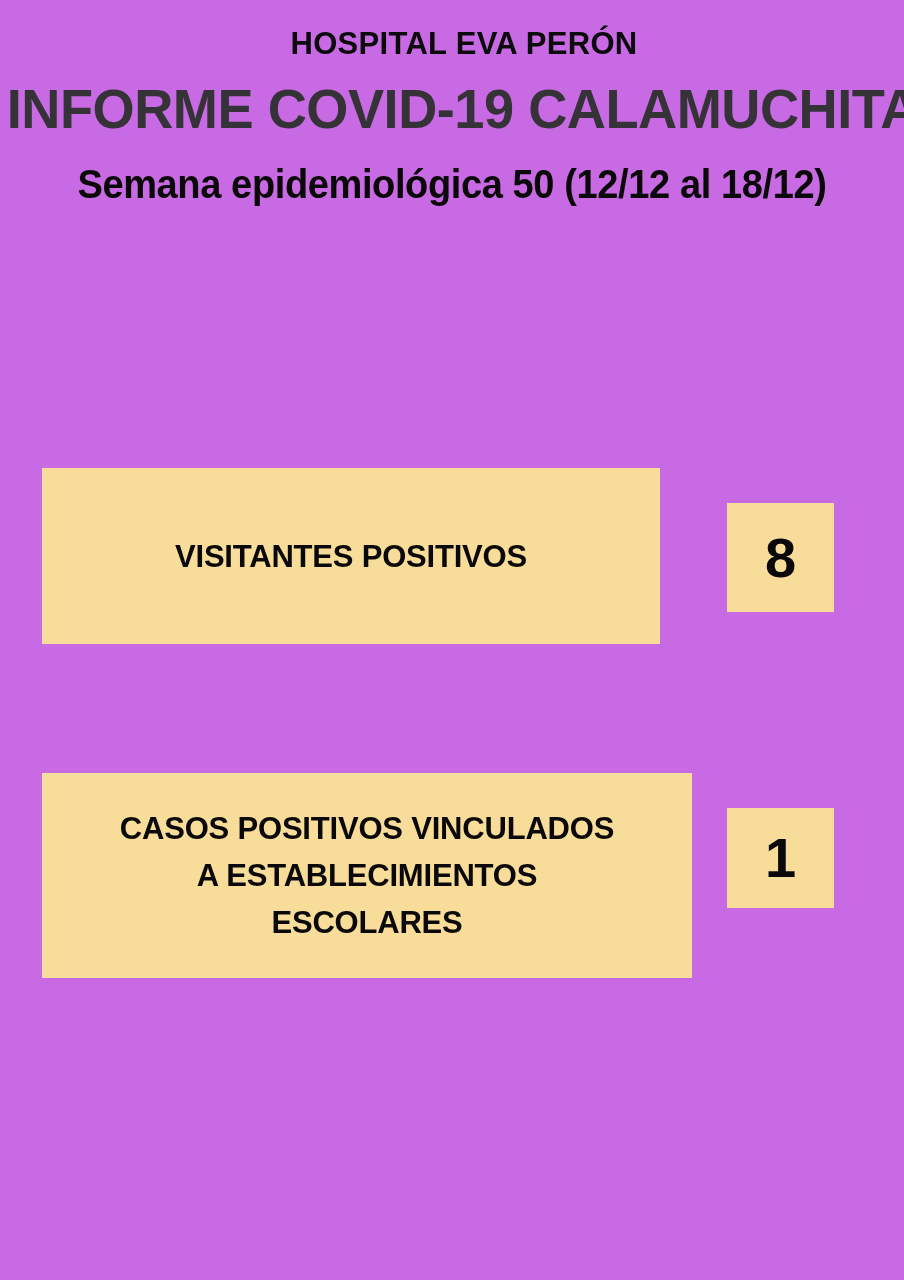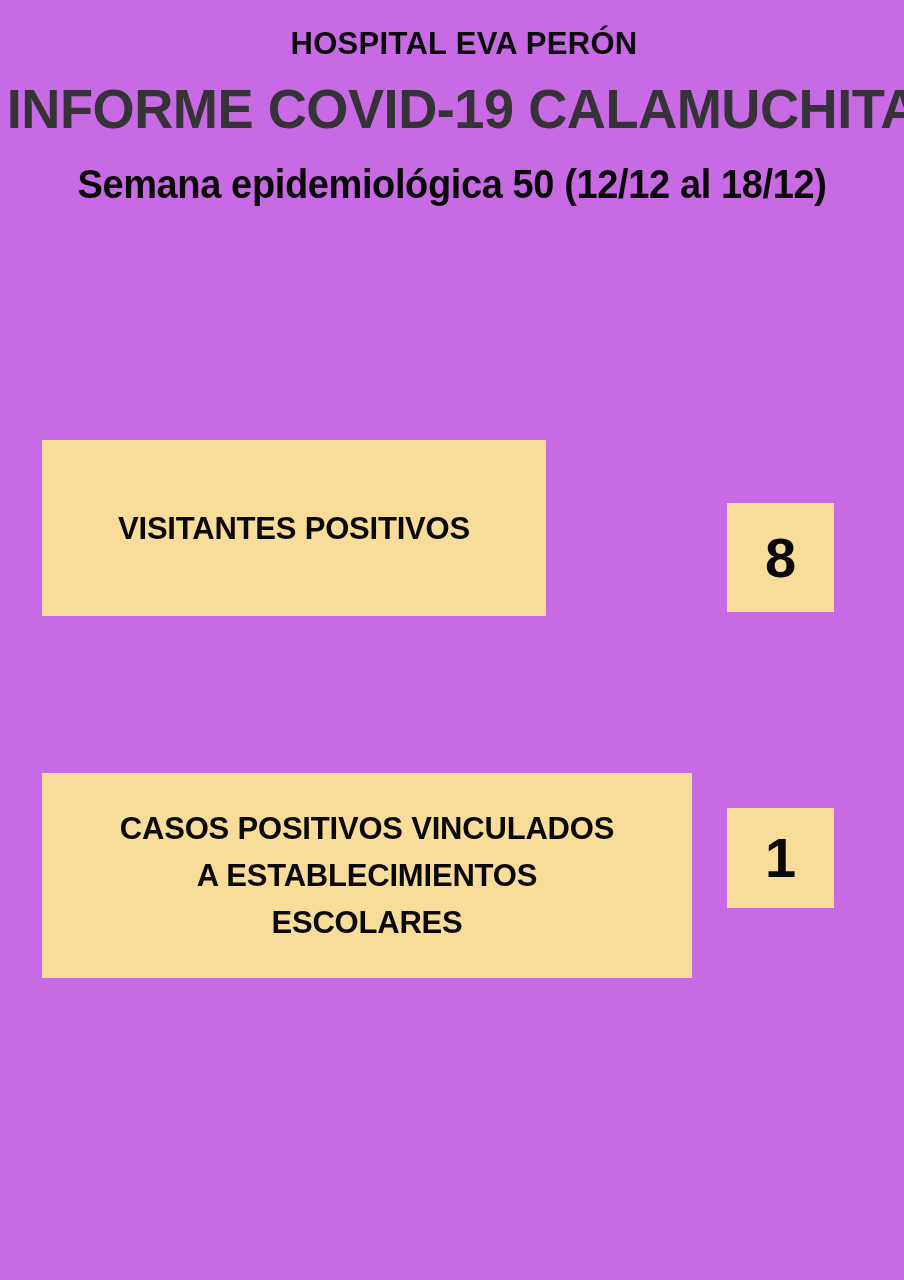--- a/index.html
+++ b/index.html
@@ -110,21 +110,21 @@
   }
 
   .value-card-text {
     font-size: 56px;
     font-weight: 700;
     color: #0a0809;
     line-height: 58px;
   }
 
   
-  #row-visitantes .label-card { left: 42px; top: 440px; width: 504px; height: 176px; text-align: right; }
+  #row-visitantes .label-card { left: 42px; top: 468px; width: 618px; height: 176px; text-align: right; }
   #row-visitantes .value-card { left: 727px; top: 503px; width: 107px; height: 109px; }
 
   
   #row-escolares .label-card { left: 42px; top: 773px; width: 650px; height: 205px; }
   #row-escolares .value-card { left: 727px; top: 808px; width: 107px; height: 100px; }
 
   .multiline { white-space: pre-line; }
 </style>
 </head>
 <body>

